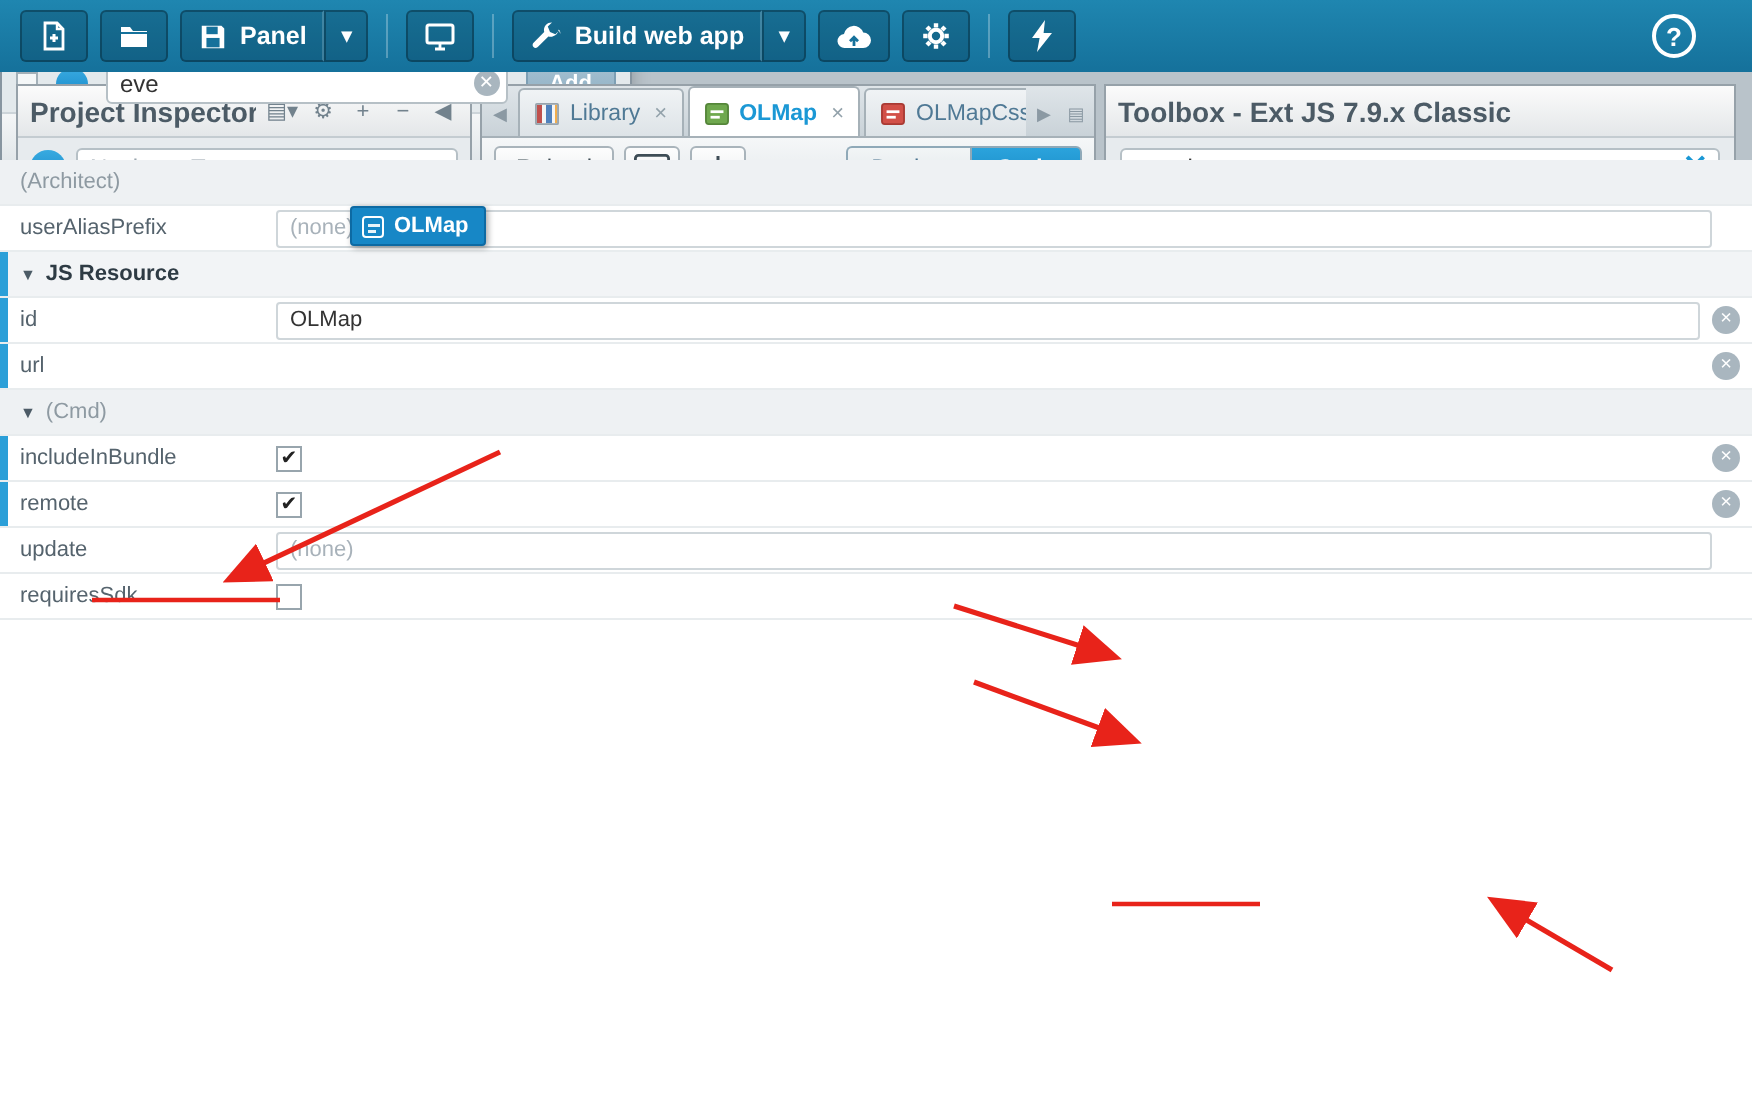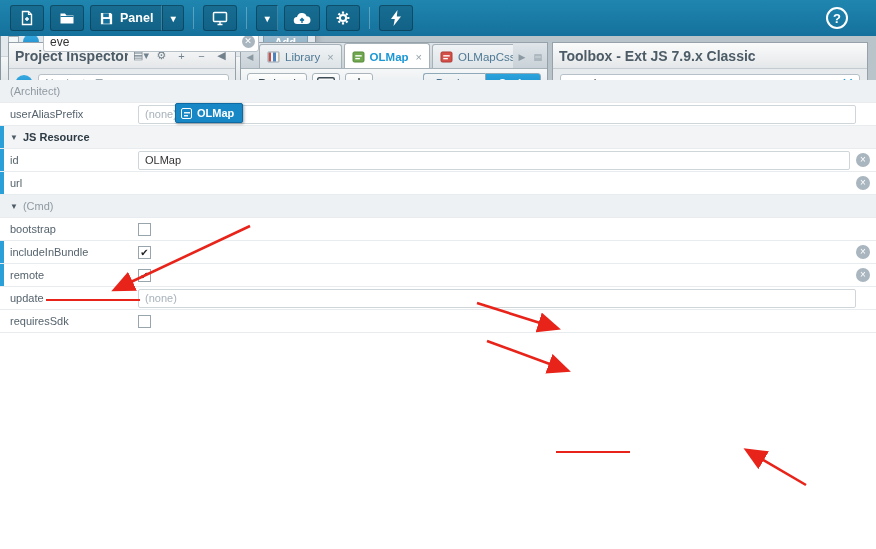--- a/index.html
+++ b/index.html
@@ -84,21 +84,21 @@
   .tgroup{height:22px;display:flex;align-items:center;gap:5px;padding:0 6px;background:linear-gradient(#f7f9fa,#eef2f4);border-bottom:1px solid #dfe5e8;font-size:11.5px;font-weight:bold;color:#3e5d70}
   .tgarrow{font-size:8px;color:#68798a}
   .titem{height:24px;display:flex;align-items:center;gap:6px;padding:0 8px;font-size:11.5px;color:#333;border-bottom:1px solid #f0f3f4}
   .calicon{width:15px;height:15px;border:1px solid #9aa6ae;border-radius:2px;background:linear-gradient(#d9534f 0 4px,#fff 4px);font-size:6.5px;color:#333;display:flex;align-items:flex-end;justify-content:center;padding-bottom:1px;flex:none}
 
   
   .cfghead{height:26px;background:linear-gradient(#fbfbfb,#e4e7e9);border-bottom:1px solid #c4ccd1;display:flex;align-items:center;padding:0 6px;gap:6px}
   .cfgtitle{font-size:12px;font-weight:bold;color:#333}
   .cfgsub{font-size:11px;font-style:italic;color:#7b8c98;flex:1;white-space:nowrap;overflow:hidden}
   .cfghicon{width:16px;height:16px;border-radius:50%;border:1px solid #b5c0c7;background:#f4f6f7;color:#7b8b95;font-size:9px;display:flex;align-items:center;justify-content:center;flex:none}
-  .filterrow{height:30px;background:#e3e9ec;border-bottom:1px solid #ccd4d9;display:flex;align-items:center;gap:4px;padding:0 7px}
+  .filterrow{height:30px;background:#e3e9ec;border-bottom:1px solid #ccd4d9;display:flex;align-items:center;gap:9px;padding:0 7px}
   .fsquare{width:11px;height:11px;border:1px solid #a3b0b8;background:#f4f7f8;flex:none}
   .fcircle{width:16px;height:16px;border-radius:50%;background:linear-gradient(#38aae0,#1586c8);flex:none}
   .finwrap{flex:1;position:relative;display:flex;min-width:0}
   .finput{width:100%;height:20px;border:1px solid #b6c0c6;border-radius:3px;font-size:12px;padding:0 18px 0 6px;color:#333}
   .fclear{position:absolute;right:4px;top:3.5px;width:13px;height:13px;border-radius:50%;background:#a9b6bf;color:#fff;font-size:9px;line-height:13px;text-align:center}
   .addbtn{height:20px;padding:0 11px;background:linear-gradient(#a3bfd0,#8fb0c4);border:1px solid #7d9fb4;border-radius:3px;color:#fff;font-size:11px;font-weight:bold;flex:none}
   .cfgbar{height:24px;background:linear-gradient(#f4f6f7,#e2e7ea);border-bottom:1px solid #c6ced3;display:flex;align-items:center;padding:0 8px;font-size:11px;font-weight:bold;color:#4c5b66}
   .cfgcount{margin-left:auto}
   .cfgrows{position:absolute;top:80px;left:0;right:0;bottom:0;background:#fff;overflow:hidden}
   .crow{height:23px;display:flex;align-items:center;border-bottom:1px solid #e8ecee;position:relative;padding-left:10px;font-size:11px;background:#fff}
@@ -151,20 +151,26 @@
     </div>
     <span class="tsep"></span>
     <button class="tbtn">
       <svg width="16" height="16" viewBox="0 0 16 16">
           <rect x="1.5" y="2.5" width="13" height="9" rx="1" fill="none" stroke="#fff" stroke-width="1.5"></rect>
           <path d="M5.5 14.5h5M8 11.5v3" stroke="#fff" stroke-width="1.4"></path>
         </svg>
     </button>
     <span class="tsep"></span>
     <div class="tsplit">
+      <button class="tbtn">
+        <svg width="16" height="16" viewBox="0 0 16 16">
+            <path d="M14.2 4.6a3.8 3.8 0 0 1-5 3.6L4 13.4a1.5 1.5 0 1 1-2.1-2.1L7.1 6A3.8 3.8 0 0 1 11 1.2L8.9 3.3l1.1 2.7 2.7 1.1 2.1-2.1c.3.7.4 1.4.4 2z" fill="#fff"></path>
+          </svg>
+        <span>Build web app</span>
+      </button>
       <button class="tbtn caret">
           <span>▾</span>
         </button>
     </div>
     <button class="tbtn">
       <svg width="18" height="14" viewBox="0 0 18 14">
           <path d="M4.5 13A3.5 3.5 0 0 1 4 6a5 5 0 0 1 9.6-.8A3.4 3.4 0 0 1 13.6 13z" fill="#fff"></path>
           <path d="M9 12V7.8M7 9.6L9 7.6l2 2" stroke="#15719b" stroke-width="1.4" fill="none"></path>
         </svg>
     </button>
@@ -518,25 +524,20 @@
         <div class="crow value">
           <span class="accentbar"></span>
           <span class="ckey">url</span>
           <span class="clearx">×</span>
         </div>
         <div class="crow group">
           <span class="garrow">▼</span>
           <span>(Cmd)</span>
         </div>
         <div class="crow check">
-          <span class="ckey">bootstrap</span>
-          <span class="cbox"></span>
-          <span class="clearspace"></span>
-        </div>
-        <div class="crow check">
           <span class="accentbar"></span>
           <span class="ckey">includeInBundle</span>
           <span class="cbox">✔</span>
           <span class="clearx">×</span>
         </div>
         <div class="crow check">
           <span class="accentbar"></span>
           <span class="ckey">remote</span>
           <span class="cbox">✔</span>
           <span class="clearx">×</span>

